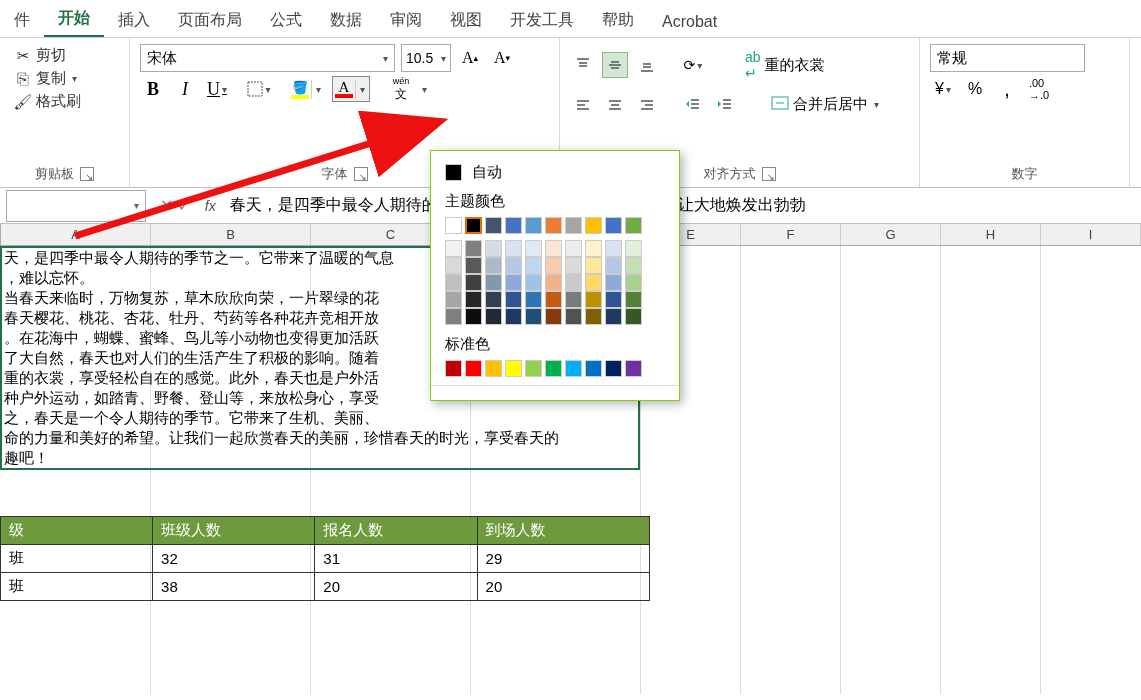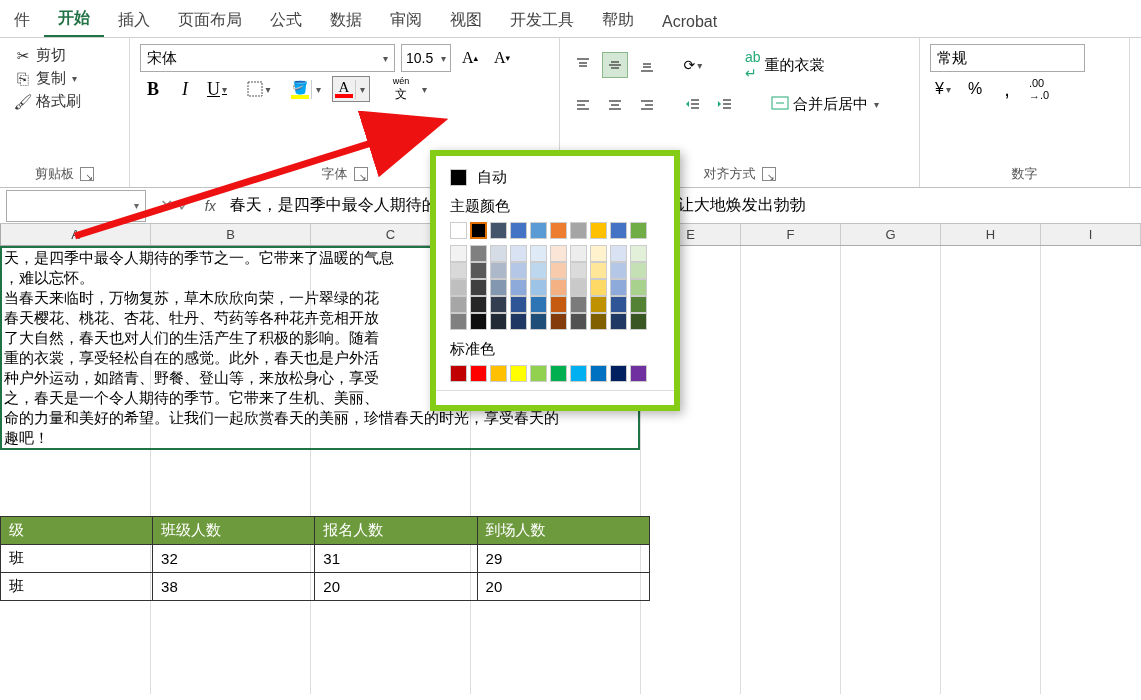--- a/index.html
+++ b/index.html
@@ -63,21 +63,21 @@
   .text-block p { margin: 0; }
 
   .table { position: absolute; left: 0; top: 270px; border-collapse: collapse; width: 650px; }
   .table th { background: #6e9a3e; color: #fff; font-weight: normal; text-align: left; padding: 4px 8px; border: 1px solid #333; font-size: 15px; }
   .table td { border: 1px solid #333; padding: 4px 8px; font-size: 15px; }
 
   
   .arrow { position: absolute; left: 65px; top: 111px; width: 385px; height: 130px; pointer-events: none; z-index: 5; }
 
   
-  .color-picker { position: absolute; left: 430px; top: 150px; width: 250px; background: #fff; border: 6px solid #84cc16; box-shadow: 3px 3px 10px rgba(0,0,0,0.3); z-index: 10; padding: 8px 0; }
+  .color-picker { position: absolute; left: 430px; top: 150px; width: 250px; background: #fff; border: 1px solid #84cc16; box-shadow: 3px 3px 10px rgba(0,0,0,0.3); z-index: 10; padding: 8px 0; }
   .cp-row { padding: 4px 14px; display: flex; align-items: center; gap: 10px; font-size: 15px; cursor: pointer; }
   .cp-section-title { font-weight: normal; font-size: 15px; padding: 6px 14px 4px; }
   .cp-swatch-row { display: flex; gap: 3px; padding: 2px 14px; }
   .cp-swatch { width: 17px; height: 17px; border: 1px solid #ccc; cursor: pointer; }
   .cp-swatch.selected { border: 2px solid #e07000; }
   .cp-swatch.auto-sw { width: 17px; height: 17px; background: #000; }
   .cp-shades { padding: 4px 14px; }
   .cp-shade-col { display: inline-block; vertical-align: top; margin-right: 3px; }
   .cp-shade { width: 17px; height: 17px; border: 1px solid #ccc; display: block; margin-bottom: 0; cursor: pointer; }
   .cp-divider { height: 1px; background: #ddd; margin: 6px 0; }
@@ -347,20 +347,21 @@
     <div class="vline" style="left:940px"></div>
     <div class="vline" style="left:1040px"></div>
   </div>
 
   <div class="grid-content">
     <div class="text-block">
       <p>天，是四季中最令人期待的季节之一。它带来了温暖的气息</p>
       <p>，难以忘怀。</p>
       <p>当春天来临时，万物复苏，草木欣欣向荣，一片翠绿的花</p>
       <p>春天樱花、桃花、杏花、牡丹、芍药等各种花卉竞相开放</p>
+      <p>。在花海中，蝴蝶、蜜蜂、鸟儿等小动物也变得更加活跃</p>
       <p>了大自然，春天也对人们的生活产生了积极的影响。随着</p>
       <p>重的衣裳，享受轻松自在的感觉。此外，春天也是户外活</p>
       <p>种户外运动，如踏青、野餐、登山等，来放松身心，享受</p>
       <p>之，春天是一个令人期待的季节。它带来了生机、美丽、</p>
       <p>命的力量和美好的希望。让我们一起欣赏春天的美丽，珍惜春天的时光，享受春天的</p>
       <p>趣吧！</p>
     </div>
 
     <table class="table">
       <tbody>

